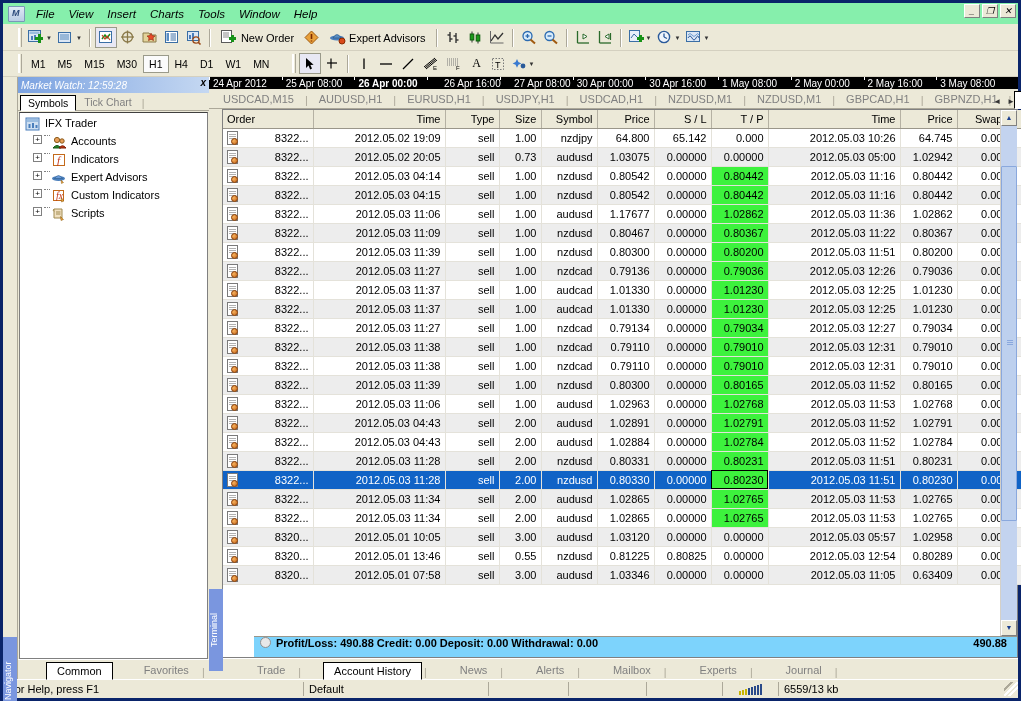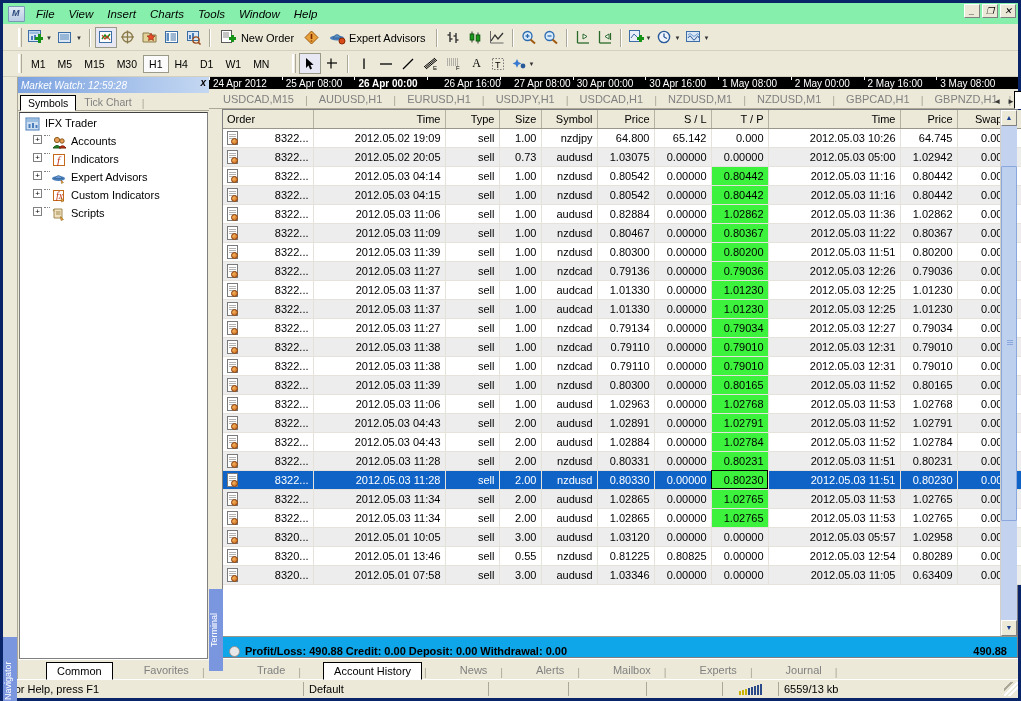--- a/index.html
+++ b/index.html
@@ -222,24 +222,25 @@
     border-radius:50%;border:1px solid #8a4410;box-sizing:border-box;
   }
   td.tp-green{
     background:#3df23d !important;color:#000 !important;
   }
   tr.sel td.tp-green{
     background:#3df23d !important;color:#000 !important;
     outline:1px solid #000;outline-offset:-1px;
   }
   .summary{
-    height:20px;display:flex;align-items:flex-end;
-    background:#0ea5e9;border-top:1px solid #9a968a;
+    height:20px;display:flex;align-items:flex-start;
+    background:#7dd3fc;border-top:1px solid #9a968a;
     font-size:11px;font-weight:bold;color:#000;padding:0 6px;
     flex:0 0 20px;
+    margin-left:31px;
   }
   .sum-dot{
     width:9px;height:9px;border:1px solid #909090;border-radius:50%;
     margin-right:5px;background:#e8e8e8;flex:0 0 9px;
   }
   .sum-right{margin-left:auto;padding-right:4px;}
   
   .vscroll{
     width:16px;flex:0 0 16px;background:#f1f1f1;
     border-left:1px solid #d4d0c8;
@@ -835,21 +836,21 @@
                         <td>0.80442</td>
                         <td>0.00</td>
                         <td>10.00</td>
                       </tr>
                       <tr class="odd">
                         <td class="ordercell"><span class="doc-icon"></span><span>8322...</span></td>
                         <td>2012.05.03 11:06</td>
                         <td>sell</td>
                         <td>1.00</td>
                         <td>audusd</td>
-                        <td>0.82884</td>
+                        <td>1.17677</td>
                         <td>0.00000</td>
                         <td class="tp-green">1.02862</td>
                         <td>2012.05.03 11:36</td>
                         <td>1.02862</td>
                         <td>0.00</td>
                         <td>10.00</td>
                       </tr>
                       <tr class="even">
                         <td class="ordercell"><span class="doc-icon"></span><span>8322...</span></td>
                         <td>2012.05.03 11:09</td>

